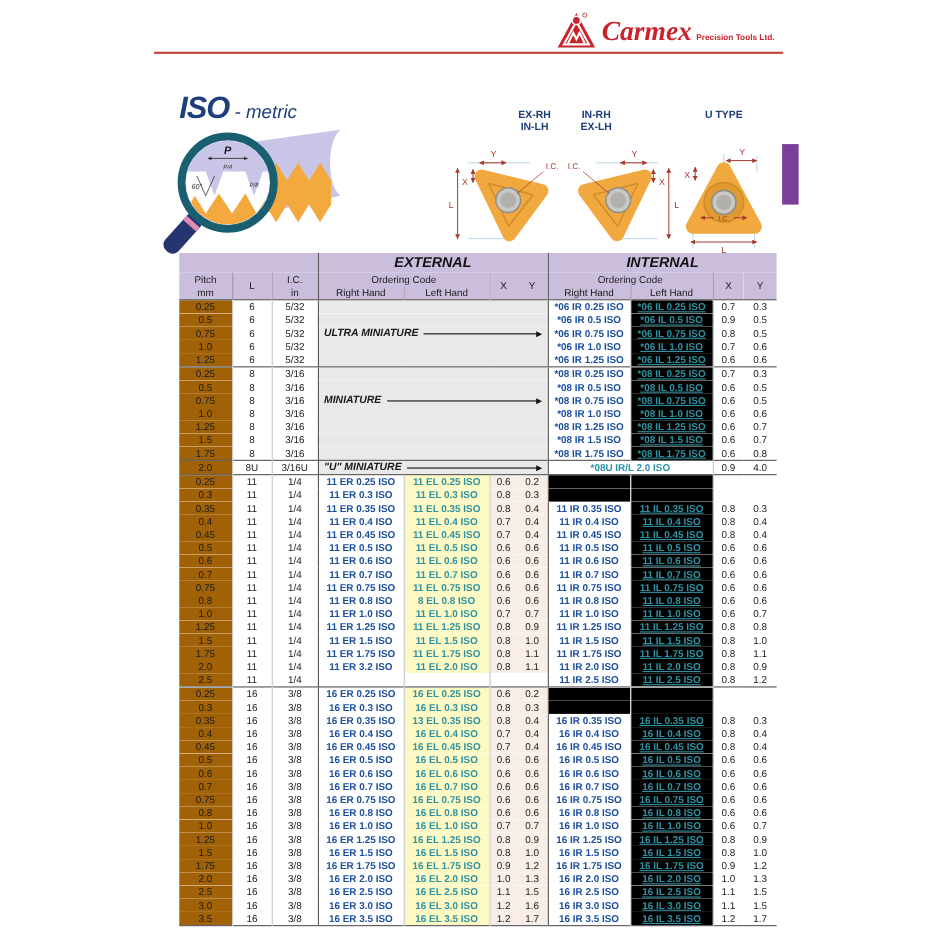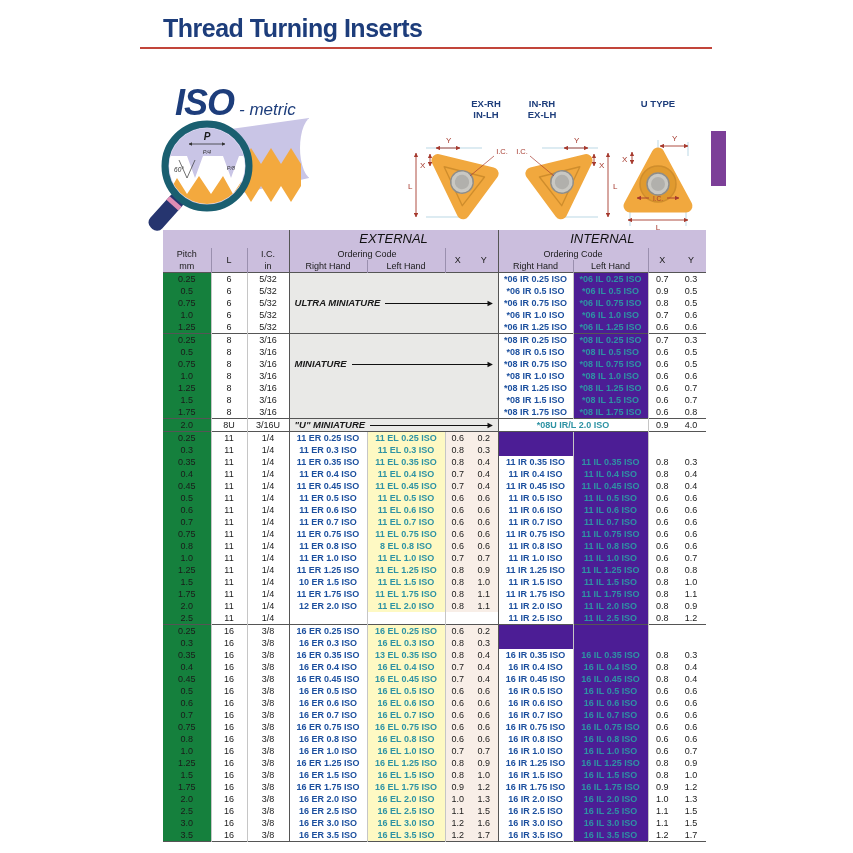--- a/index.html
+++ b/index.html
@@ -10,61 +10,71 @@
   .page-title { position:absolute; left:163px; top:14px; font-size:25px; font-weight:bold;
                 color:#1d3d7b; letter-spacing:-0.5px; }
   .red-rule { position:absolute; left:140px; top:47px; width:572px; height:2px; background:#c2453a; }
   .brand-block { position:absolute; left:505px; top:8px; width:210px; height:40px; display:flex; align-items:center; }
   .brand-text { font-family:"Liberation Serif", serif; font-style:italic; font-weight:bold;
                 font-size:25px; color:#c8242c; margin-left:4px; line-height:1; }
   .brand-suffix { font-size:7.5px; color:#c8242c; font-weight:bold; margin-left:4px; margin-top:10px; }
 
   
   .iso-line { position:absolute; left:163px; top:82px; color:#1d3d7b; }
-  .iso-label { font-size:36px; font-weight:bold; font-style:italic; letter-spacing:-1px;margin-left:12px; }
+  .iso-label { font-size:28px; font-weight:bold; font-style:italic; letter-spacing:-1px; }
   .iso-suffix { font-size:17px; font-style:italic; margin-left:5px; }
 
   .magnifier-svg { position:absolute; left:147px; top:106px; }
   .inserts-svg { position:absolute; left:402px; top:96px; }
   .purple-tab { position:absolute; left:711px; top:131px; width:15px; height:55px; background:#7c3f98; }
 
   
   .spec-table { position:absolute; left:163px; top:230px; width:543px; border-collapse:collapse;
                 table-layout:fixed; border-bottom:1.5px solid #555; font-size:9px; color:#1a1a1a; }
   .spec-table th, .spec-table td { padding:0; height:12px; line-height:12px; text-align:center;
                 white-space:nowrap; overflow:hidden; }
   thead th { background:#cbbedd; font-weight:normal; font-size:9px; color:#1a1a1a; height:17px; line-height:1.1; }
-  th.h-title { font-style:italic; font-weight:normal; font-size:13px; color:#111; height:18px; }
+  th.h-title { font-style:italic; font-weight:bold; font-size:13px; color:#111; height:18px; }
   th.h-sub { font-size:9px; }
   .bl  { border-left:1px solid #c6c6c6; }
   .bld { border-left:1px solid #555; }
   .bl-h{ border-left:1px solid #9a8fae; }
   tbody tr:first-child td { border-top:1px solid #555; }
   tr.gstart td { border-top:1px solid #555; }
 
-  .bg-pitch { background:#15803d; }
+  .bg-pitch { background:#a16207; }
   .bg-el    { background:#fef9c3; }
   .bg-xy    { background:#f8eee7; }
-  .bg-int   { background:#4c1d95; }
+  .bg-int   { background:#000000;text-decoration:underline; }
   .bg-ext-empty { background:#e9e9e7; }
 
   .code-blue { color:#1b4f9e; font-weight:bold; }
   .code-teal { color:#2e93a4; font-weight:bold; }
 
   .note-wrap { display:flex; align-items:center; height:12px; padding:0 3px 0 5px; }
   .note-text { font-style:italic; font-weight:bold; font-size:9.5px; color:#1a1a1a; white-space:nowrap; }
   .note-line { flex:1; height:0; border-top:1.1px solid #111; margin-left:5px; }
   .note-head { color:#111; font-size:9px; line-height:12px; margin-left:-2px; }
 </style>
 </head>
 <body>
 
 <div class="page">
 
-  <div class="page-title">Thread Turning Inserts</div>
+  <div class="brand-block">
+    <svg width="38" height="36" viewBox="0 0 40 38">
+      <path d="M20,2 L38,35 L2,35 Z" fill="#c8242c"></path>
+      <path d="M20,10 L32,32 L8,32 Z" fill="none" stroke="#ffffff" stroke-width="2"></path>
+      <path d="M12,31 L17,21 L20,27 L23,21 L28,31" fill="none" stroke="#ffffff" stroke-width="2"></path>
+      <circle cx="20" cy="9" r="4" fill="#c8242c" stroke="#ffffff" stroke-width="1.5"></circle>
+      <circle cx="28" cy="4" r="2" fill="none" stroke="#c8242c" stroke-width="0.8"></circle>
+    </svg>
+    <span class="brand-text">Carmex</span>
+    <span class="brand-suffix">Precision Tools Ltd.</span>
+  </div>
   <div class="red-rule"></div>
 
   <div class="iso-line">
     <span class="iso-label">ISO</span><span class="iso-suffix">- metric</span>
   </div>
 
   <svg class="magnifier-svg" width="175" height="125" viewBox="0 0 175 125">
     <defs>
       <clipPath id="lensClip">
           <circle cx="60" cy="60" r="38"></circle>
@@ -503,21 +513,21 @@
           <td class="bg-xy">0.9</td>
           <td class="bld code-blue">11 IR 1.25 ISO</td>
           <td class="bl bg-int code-teal">11 IL 1.25 ISO</td>
           <td class="bl">0.8</td>
           <td>0.8</td>
         </tr>
         <tr>
           <td class="bg-pitch">1.5</td>
           <td class="bl">11</td>
           <td class="bl">1/4</td>
-          <td class="bld code-blue">10 ER 1.5 ISO</td>
+          <td class="bld code-blue">11 ER 1.5 ISO</td>
           <td class="bl bg-el code-teal">11 EL 1.5 ISO</td>
           <td class="bl bg-xy">0.8</td>
           <td class="bg-xy">1.0</td>
           <td class="bld code-blue">11 IR 1.5 ISO</td>
           <td class="bl bg-int code-teal">11 IL 1.5 ISO</td>
           <td class="bl">0.8</td>
           <td>1.0</td>
         </tr>
         <tr>
           <td class="bg-pitch">1.75</td>
@@ -529,21 +539,21 @@
           <td class="bg-xy">1.1</td>
           <td class="bld code-blue">11 IR 1.75 ISO</td>
           <td class="bl bg-int code-teal">11 IL 1.75 ISO</td>
           <td class="bl">0.8</td>
           <td>1.1</td>
         </tr>
         <tr>
           <td class="bg-pitch">2.0</td>
           <td class="bl">11</td>
           <td class="bl">1/4</td>
-          <td class="bld code-blue">12 ER 2.0 ISO</td>
+          <td class="bld code-blue">11 ER 3.2 ISO</td>
           <td class="bl bg-el code-teal">11 EL 2.0 ISO</td>
           <td class="bl bg-xy">0.8</td>
           <td class="bg-xy">1.1</td>
           <td class="bld code-blue">11 IR 2.0 ISO</td>
           <td class="bl bg-int code-teal">11 IL 2.0 ISO</td>
           <td class="bl">0.8</td>
           <td>0.9</td>
         </tr>
         <tr>
           <td class="bg-pitch">2.5</td>

